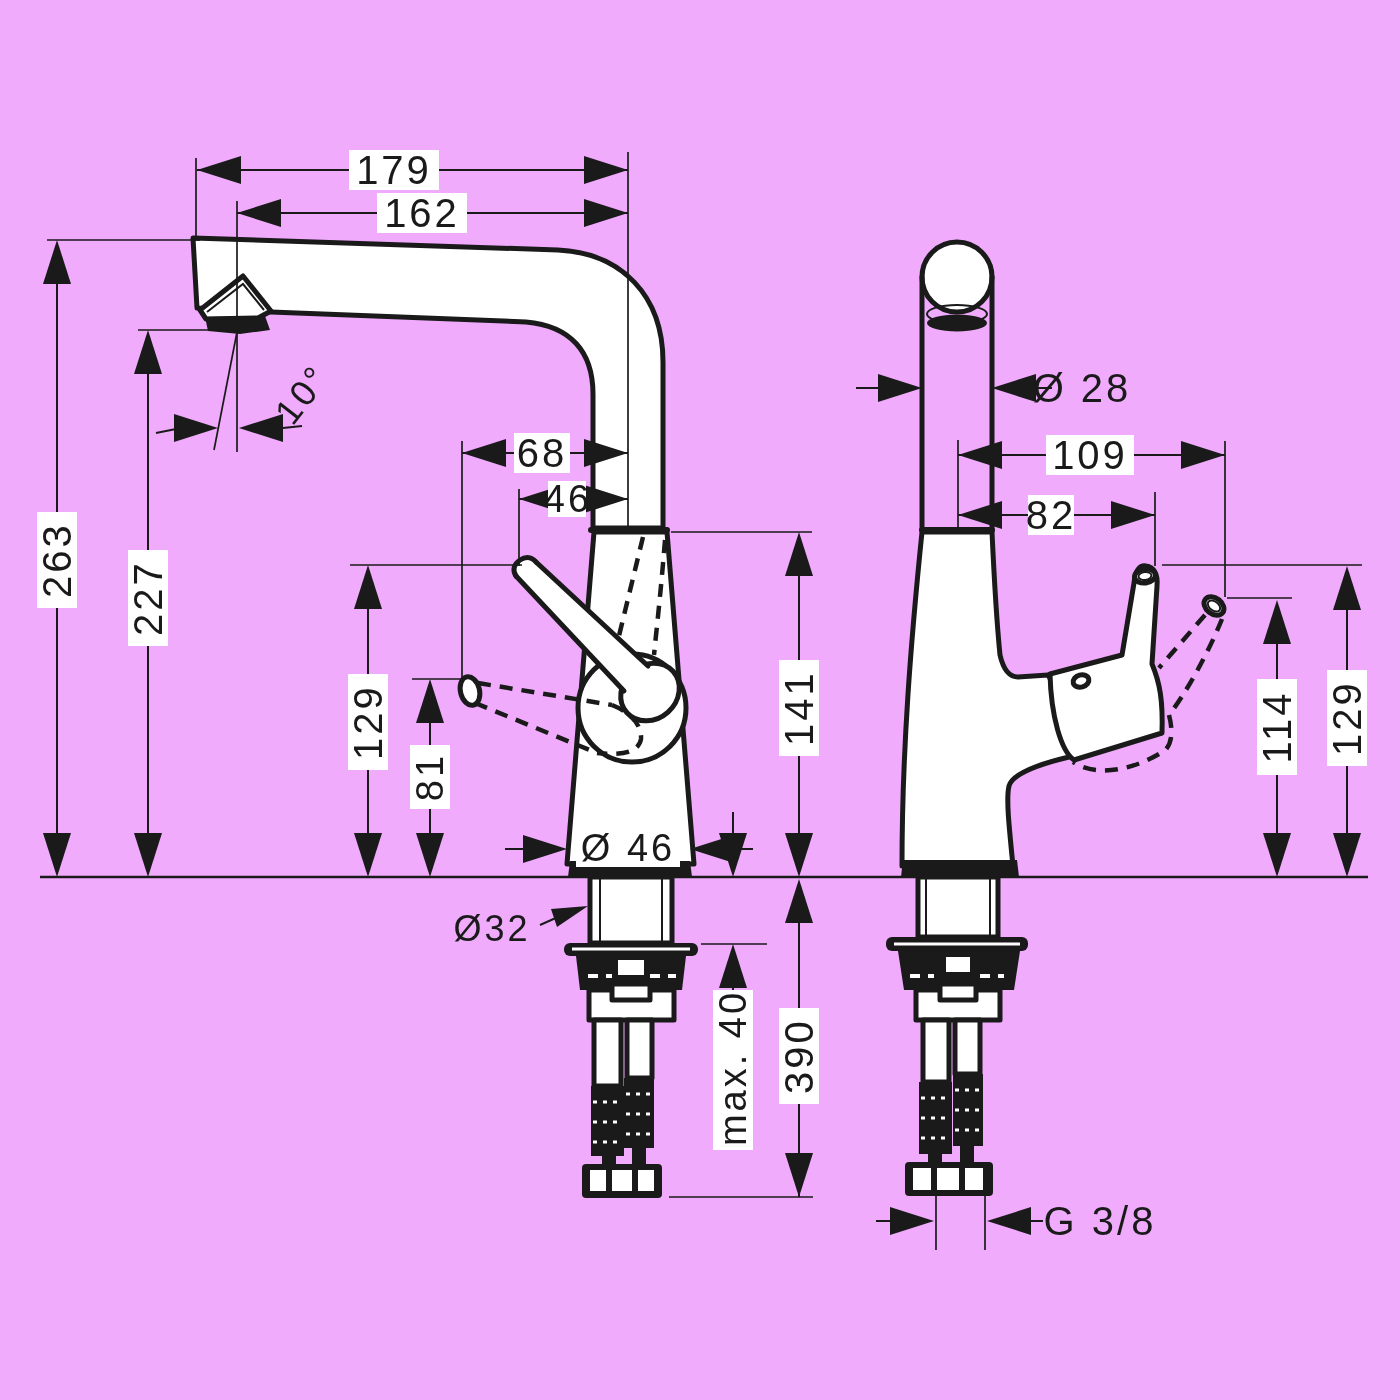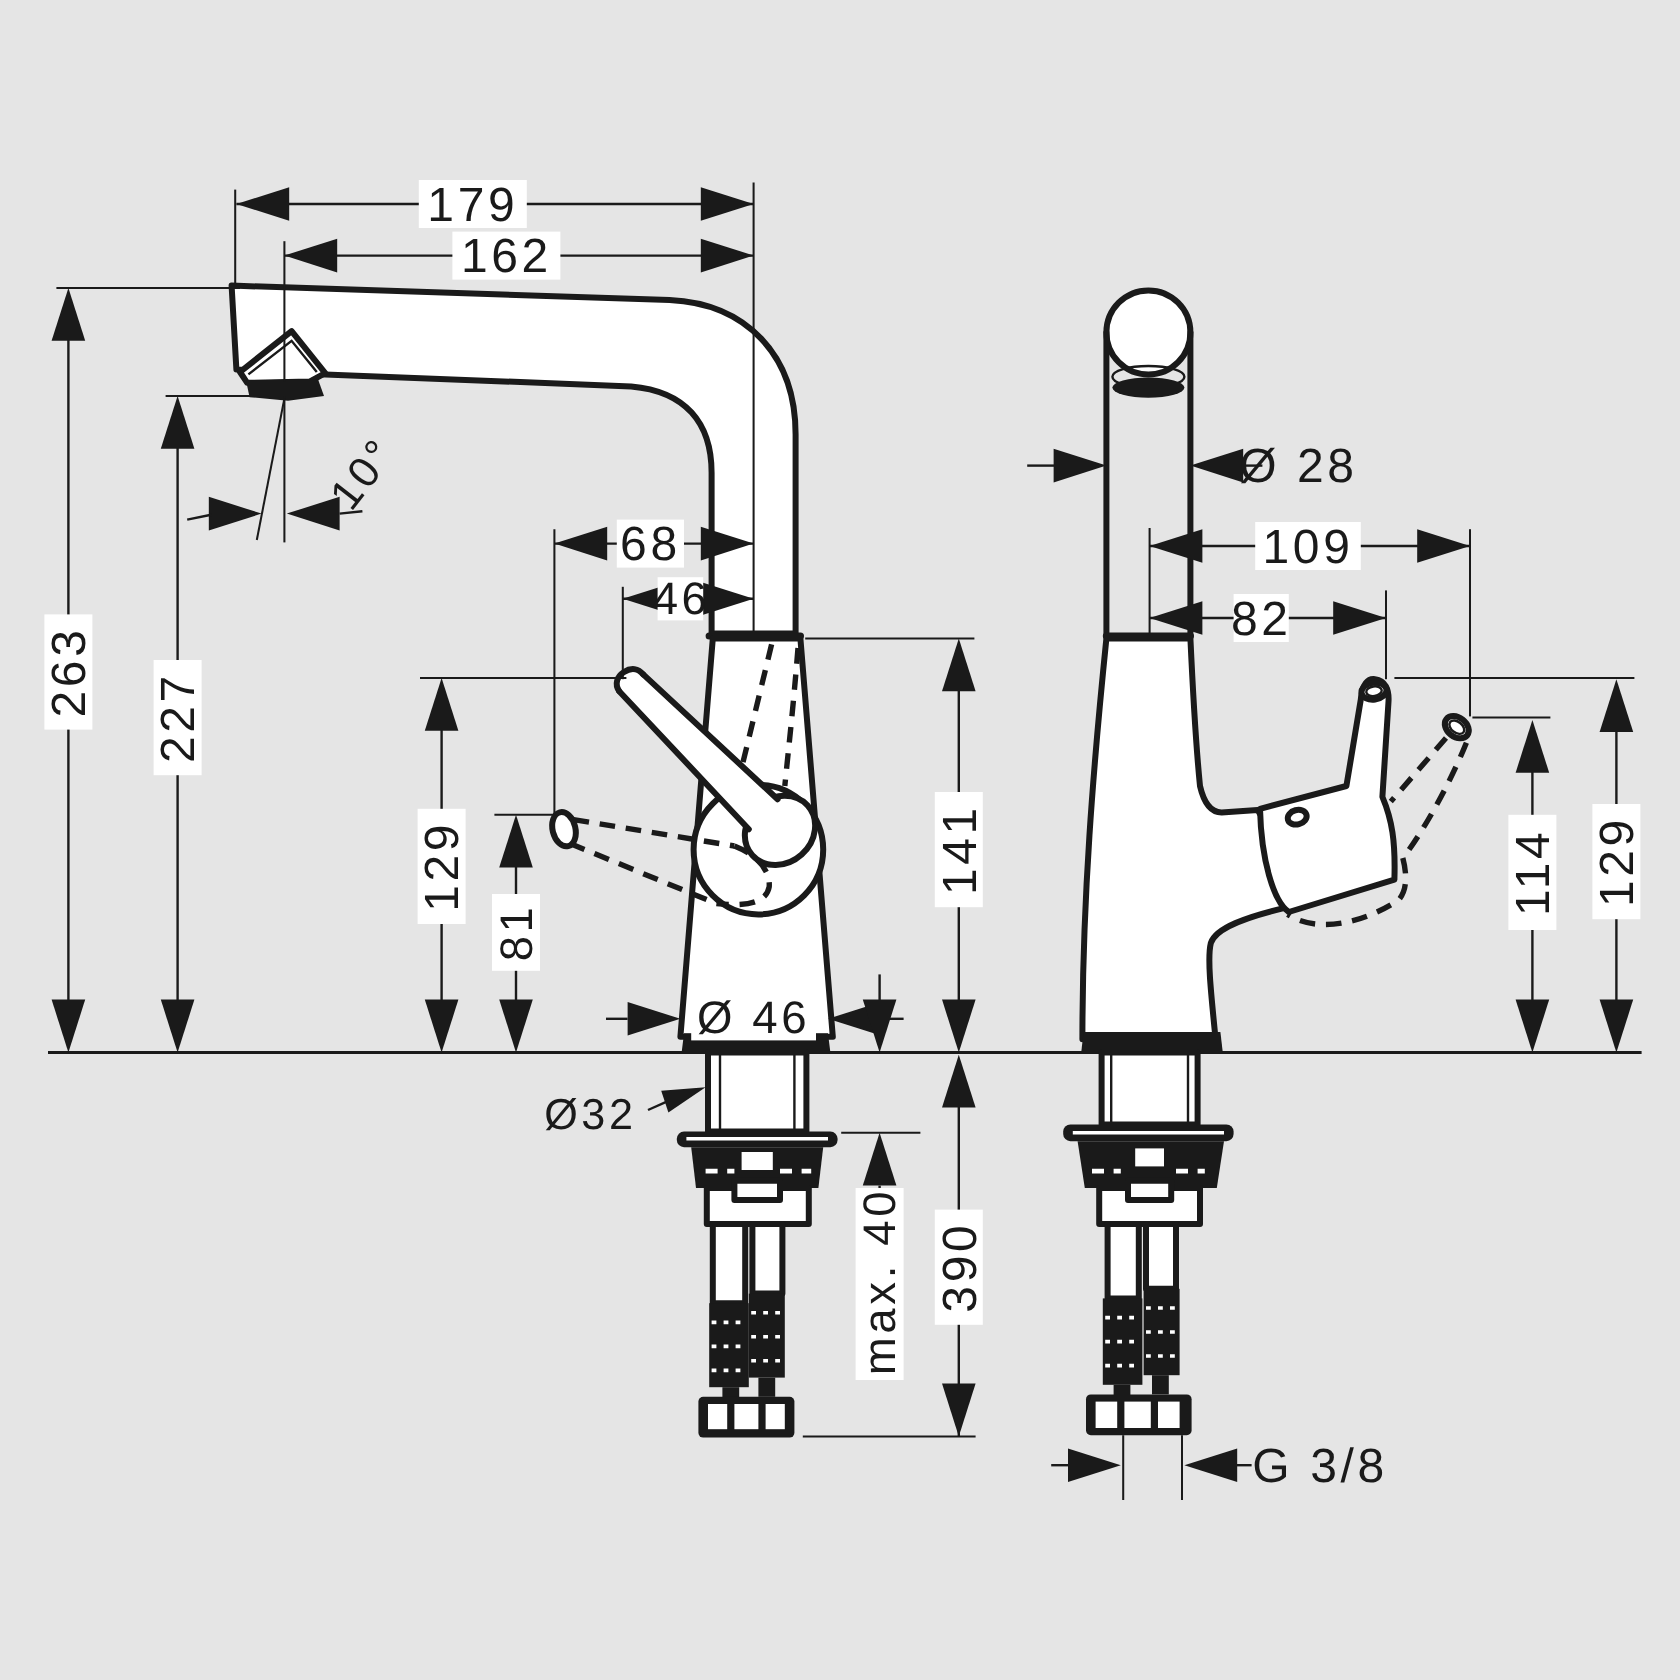--- a/index.html
+++ b/index.html
@@ -1,16 +1,16 @@
 <!DOCTYPE html>
 <html><head>
 <meta charset="utf-8">
 <style>
   html,body{margin:0;padding:0;background:#ffffff;}
-  .stage{width:1400px;height:1400px;background:#e5e5e5;position:relative;}
+  .stage{width:1400px;height:1400px;background:#f0abfc;position:relative;}
   svg{display:block;}
   .dim{font-family:"Liberation Sans","DejaVu Sans",sans-serif;fill:#1a1a1a;letter-spacing:3px;}
   .f40{font-size:40px;}
   .f38{font-size:38px;}
   .f36{font-size:36px;}
   .outline{fill:#ffffff;stroke:#1a1a1a;stroke-width:5;stroke-linejoin:round;stroke-linecap:round;}
   .edge{fill:none;stroke:#1a1a1a;stroke-width:5;stroke-linecap:round;}
   .thick6{stroke-width:6;}
   .dline{stroke:#1a1a1a;stroke-width:2;fill:none;}
   .xline{stroke:#1a1a1a;stroke-width:1.7;fill:none;}

